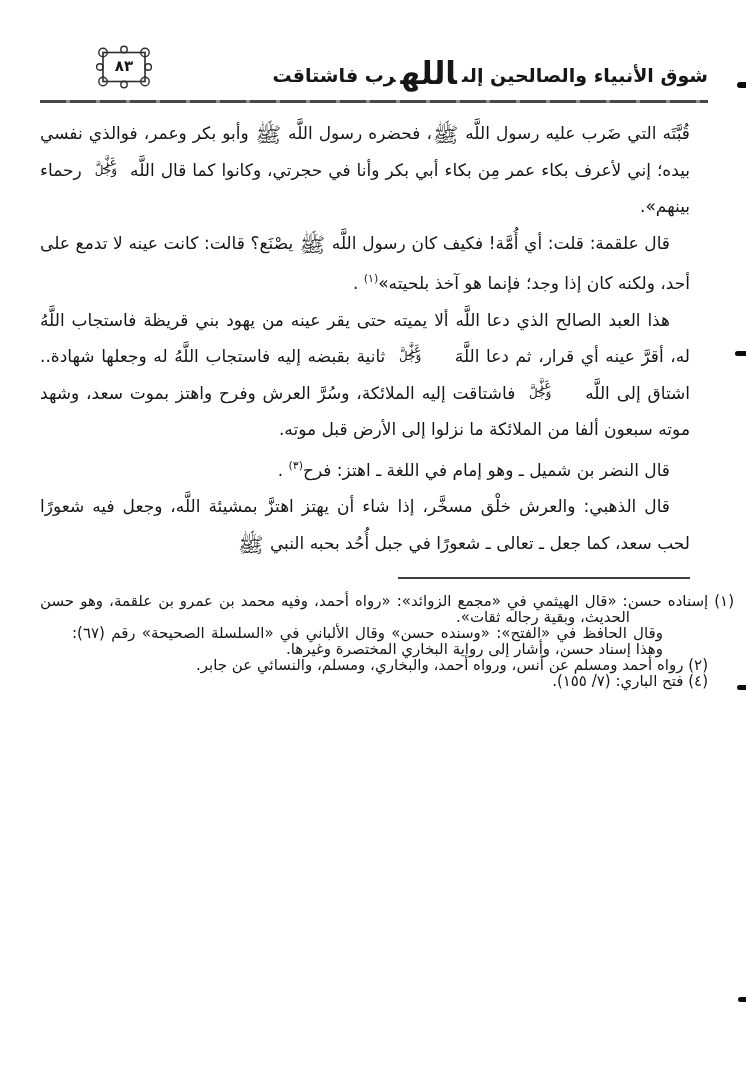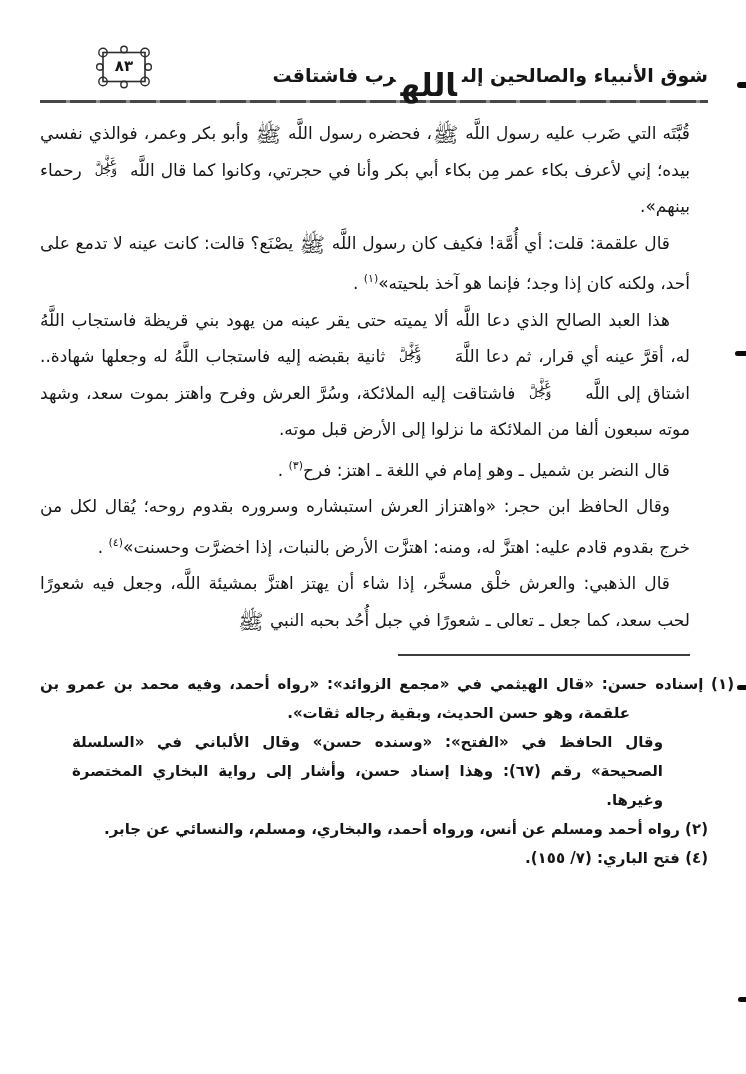--- a/index.html
+++ b/index.html
@@ -22,21 +22,21 @@
   .title{
     font-size:19px;
     font-weight:bold;
     letter-spacing:0;
     white-space:nowrap;
     padding-top:8px;
   }
   .allah{
     font-size:31px;
     font-weight:bold;
-    position:relative;top:14px;
+    position:relative;top:2px;
     margin:0 5px;
   }
   .pagenum-box{position:relative;width:58px;height:46px;margin-left:55px;flex:0 0 auto;}
   .pagenum{
     position:absolute;inset:0;
     display:flex;align-items:center;justify-content:center;
     font-size:15px;font-weight:bold;padding-bottom:2px;
   }
   .header-rule{
     height:3px;
@@ -59,23 +59,22 @@
     margin:0 7px;transform:translateY(-4px);
   }
   .azz span{display:block;}
   .fnref{font-size:11px;vertical-align:7px;letter-spacing:-0.5px;}
   .hadith{font-weight:bold;}
   
   .fn-sep{width:292px;height:2px;background:#3d3d3d;margin:16px 0 0 0;}
   .footnotes{
     padding:14px 38px 0 40px;
     font-size:15px;
-    line-height:29px;
+    line-height:16px;
     text-align:justify;
-    font-weight:bold;
   }
   .fn{margin:0;}
   .fn-1a{padding-right:78px;text-indent:-104px;}
   .fn-1b{padding-right:45px;margin-left:32px;}
   .fn-plain{padding-right:30px;text-indent:-30px;}
   
   .edge-mark{position:absolute;right:0;background:#0c0c0c;border-radius:3px 0 0 3px;}
 </style>
 </head>
 <body>
@@ -109,21 +108,20 @@
 
     <p class="para no-indent"><span>قُبَّتَه التي ضَرب عليه رسول اللَّه </span><span class="saw">ﷺ</span><span>، فحضره رسول اللَّه </span><span class="saw">ﷺ</span><span> وأبو بكر وعمر، فوالذي نفسي بيده؛ إني لأعرف بكاء عمر مِن بكاء أبي بكر وأنا في حجرتي، وكانوا كما قال اللَّه </span><span class="azz"><span>عَزَّ</span><span>وَجَلَّ</span></span><span> رحماء بينهم».</span></p>
 
     <p class="para"><span>قال علقمة: قلت: أي أُمَّة! فكيف كان رسول اللَّه </span><span class="saw">ﷺ</span><span> يصْنَع؟ قالت: كانت عينه لا تدمع على أحد، ولكنه كان إذا وجد؛ فإنما هو آخذ بلحيته»</span><span class="fnref">(١)</span><span> .</span></p>
 
     <p class="para"><span>هذا العبد الصالح الذي دعا اللَّه ألا يميته حتى يقر عينه من يهود بني قريظة فاستجاب اللَّهُ له، أقرَّ عينه أي قرار، ثم دعا اللَّهَ </span><span class="azz"><span>عَزَّ</span><span>وَجَلَّ</span></span><span> ثانية بقبضه إليه فاستجاب اللَّهُ له وجعلها شهادة.. اشتاق إلى اللَّه </span><span class="azz"><span>عَزَّ</span><span>وَجَلَّ</span></span><span> فاشتاقت إليه الملائكة، وسُرَّ العرش وفرح واهتز بموت سعد، وشهد موته سبعون ألفا من الملائكة ما نزلوا إلى الأرض قبل موته.</span></p>
 
 
     <p class="para"><span>قال النضر بن شميل ـ وهو إمام في اللغة ـ اهتز: فرح</span><span class="fnref">(٣)</span><span> .</span></p>
 
-    <p class="para"><span>وقال الحافظ ابن حجر: «واهتزاز العرش استبشاره وسروره بقدوم روحه؛ يُقال لكل من خرج بقدوم قادم عليه: اهتزَّ له، ومنه: اهتزَّت الأرض بالنبات، إذا اخضرَّت وحسنت»</span><span class="fnref">(٤)</span><span> .</span></p>
 
     <p class="para"><span>قال الذهبي: والعرش خلْق مسخَّر، إذا شاء أن يهتز اهتزَّ بمشيئة اللَّه، وجعل فيه شعورًا لحب سعد، كما جعل ـ تعالى ـ شعورًا في جبل أُحُد بحبه النبي </span><span class="saw">ﷺ</span></p>
 
     <div class="fn-sep"></div>
   </div>
 
   <div class="footnotes">
     <p class="fn fn-1a">(١) إسناده حسن: «قال الهيثمي في «مجمع الزوائد»: «رواه أحمد، وفيه محمد بن عمرو بن علقمة، وهو حسن الحديث، وبقية رجاله ثقات».</p>
     <p class="fn fn-1b">وقال الحافظ في «الفتح»: «وسنده حسن» وقال الألباني في «السلسلة الصحيحة» رقم (٦٧): وهذا إسناد حسن، وأشار إلى رواية البخاري المختصرة وغيرها.</p>
     <p class="fn fn-plain">(٢) رواه أحمد ومسلم عن أنس، ورواه أحمد، والبخاري، ومسلم، والنسائي عن جابر.</p>

